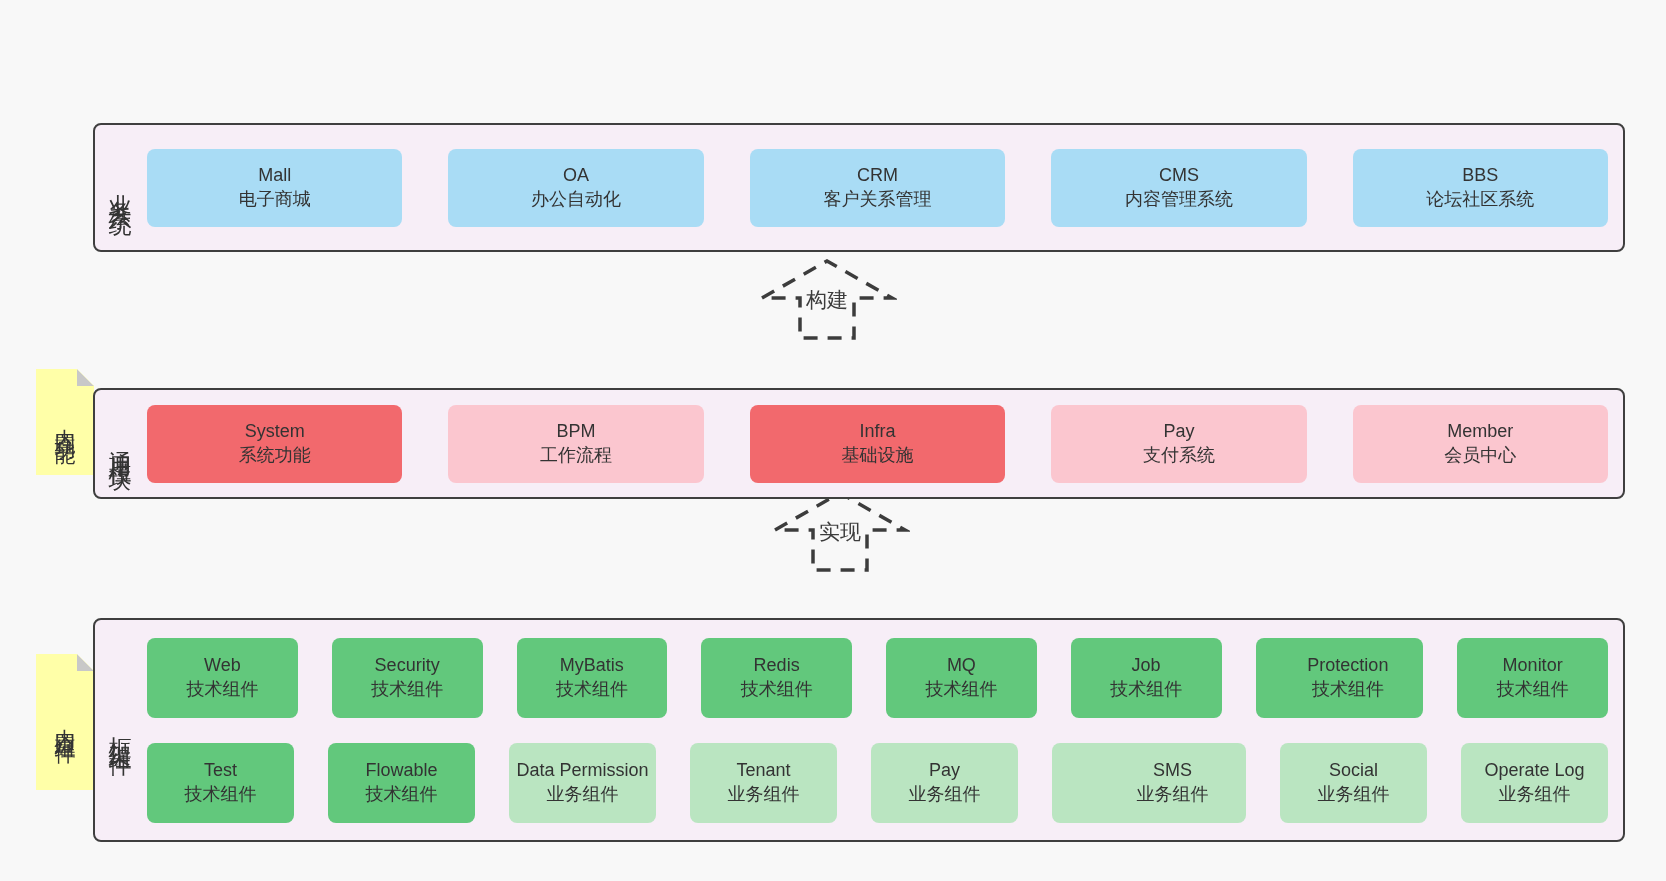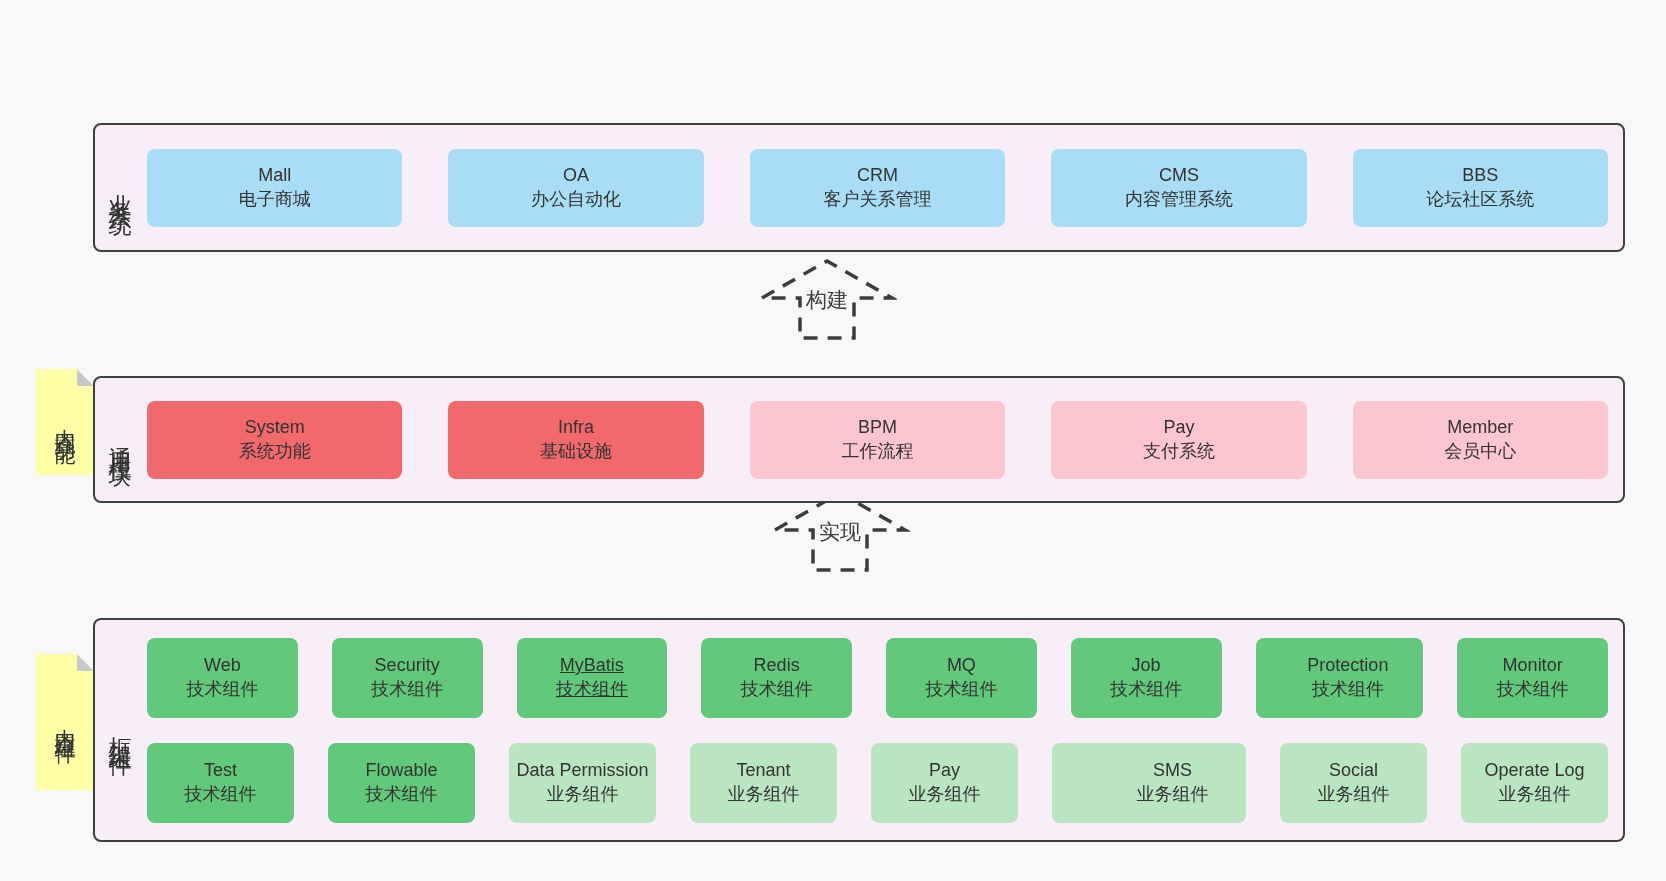--- a/index.html
+++ b/index.html
@@ -96,35 +96,35 @@
   </div>
 </div>
 
 <div class="arrow" style="left:757px;top:256px;">
   <svg viewBox="0 0 140 86">
     <path d="M5 42 L70 5 L135 42 L97 42 L97 82 L43 82 L43 42 Z" fill="none" stroke="#3c3c3c" stroke-width="3.5" stroke-dasharray="14 10" stroke-linejoin="miter"></path>
   </svg>
   <div class="arrow-label">构建</div>
 </div>
 
-<div class="panel" style="top:376px;height:127px;">
+<div class="panel" style="top:388px;height:111px;">
   <div class="panel-label">通用模块</div>
   <div class="panel-body">
     <div class="row cols6">
       <div class="box" style="background: rgb(242, 105, 109);">
         <div class="t">System</div>
         <div class="s">系统功能</div>
       </div>
+      <div class="box" style="background: rgb(251, 198, 207);">
+        <div class="t">BPM</div>
+        <div class="s">工作流程</div>
+      </div>
       <div class="box" style="background: rgb(242, 105, 109);">
         <div class="t">Infra</div>
         <div class="s">基础设施</div>
-      </div>
-      <div class="box" style="background: rgb(251, 198, 207);">
-        <div class="t">BPM</div>
-        <div class="s">工作流程</div>
       </div>
       <div class="box" style="background: rgb(251, 198, 207);">
         <div class="t">Pay</div>
         <div class="s">支付系统</div>
       </div>
       <div class="box" style="background: rgb(251, 198, 207);">
         <div class="t">Member</div>
         <div class="s">会员中心</div>
       </div>
     </div>
@@ -143,21 +143,21 @@
   <div class="panel-body">
     <div class="row cols8">
       <div class="box" style="background: rgb(98, 200, 124);">
         <div class="t">Web</div>
         <div class="s">技术组件</div>
       </div>
       <div class="box" style="background: rgb(98, 200, 124);">
         <div class="t">Security</div>
         <div class="s">技术组件</div>
       </div>
-      <div class="box" style="background: rgb(98, 200, 124); text-decoration: underline;">
+      <div class="box" style="background: rgb(98, 200, 124);">
         <div class="t">MyBatis</div>
         <div class="s">技术组件</div>
       </div>
       <div class="box" style="background: rgb(98, 200, 124);">
         <div class="t">Redis</div>
         <div class="s">技术组件</div>
       </div>
       <div class="box" style="background: rgb(98, 200, 124);">
         <div class="t">MQ</div>
         <div class="s">技术组件</div>

